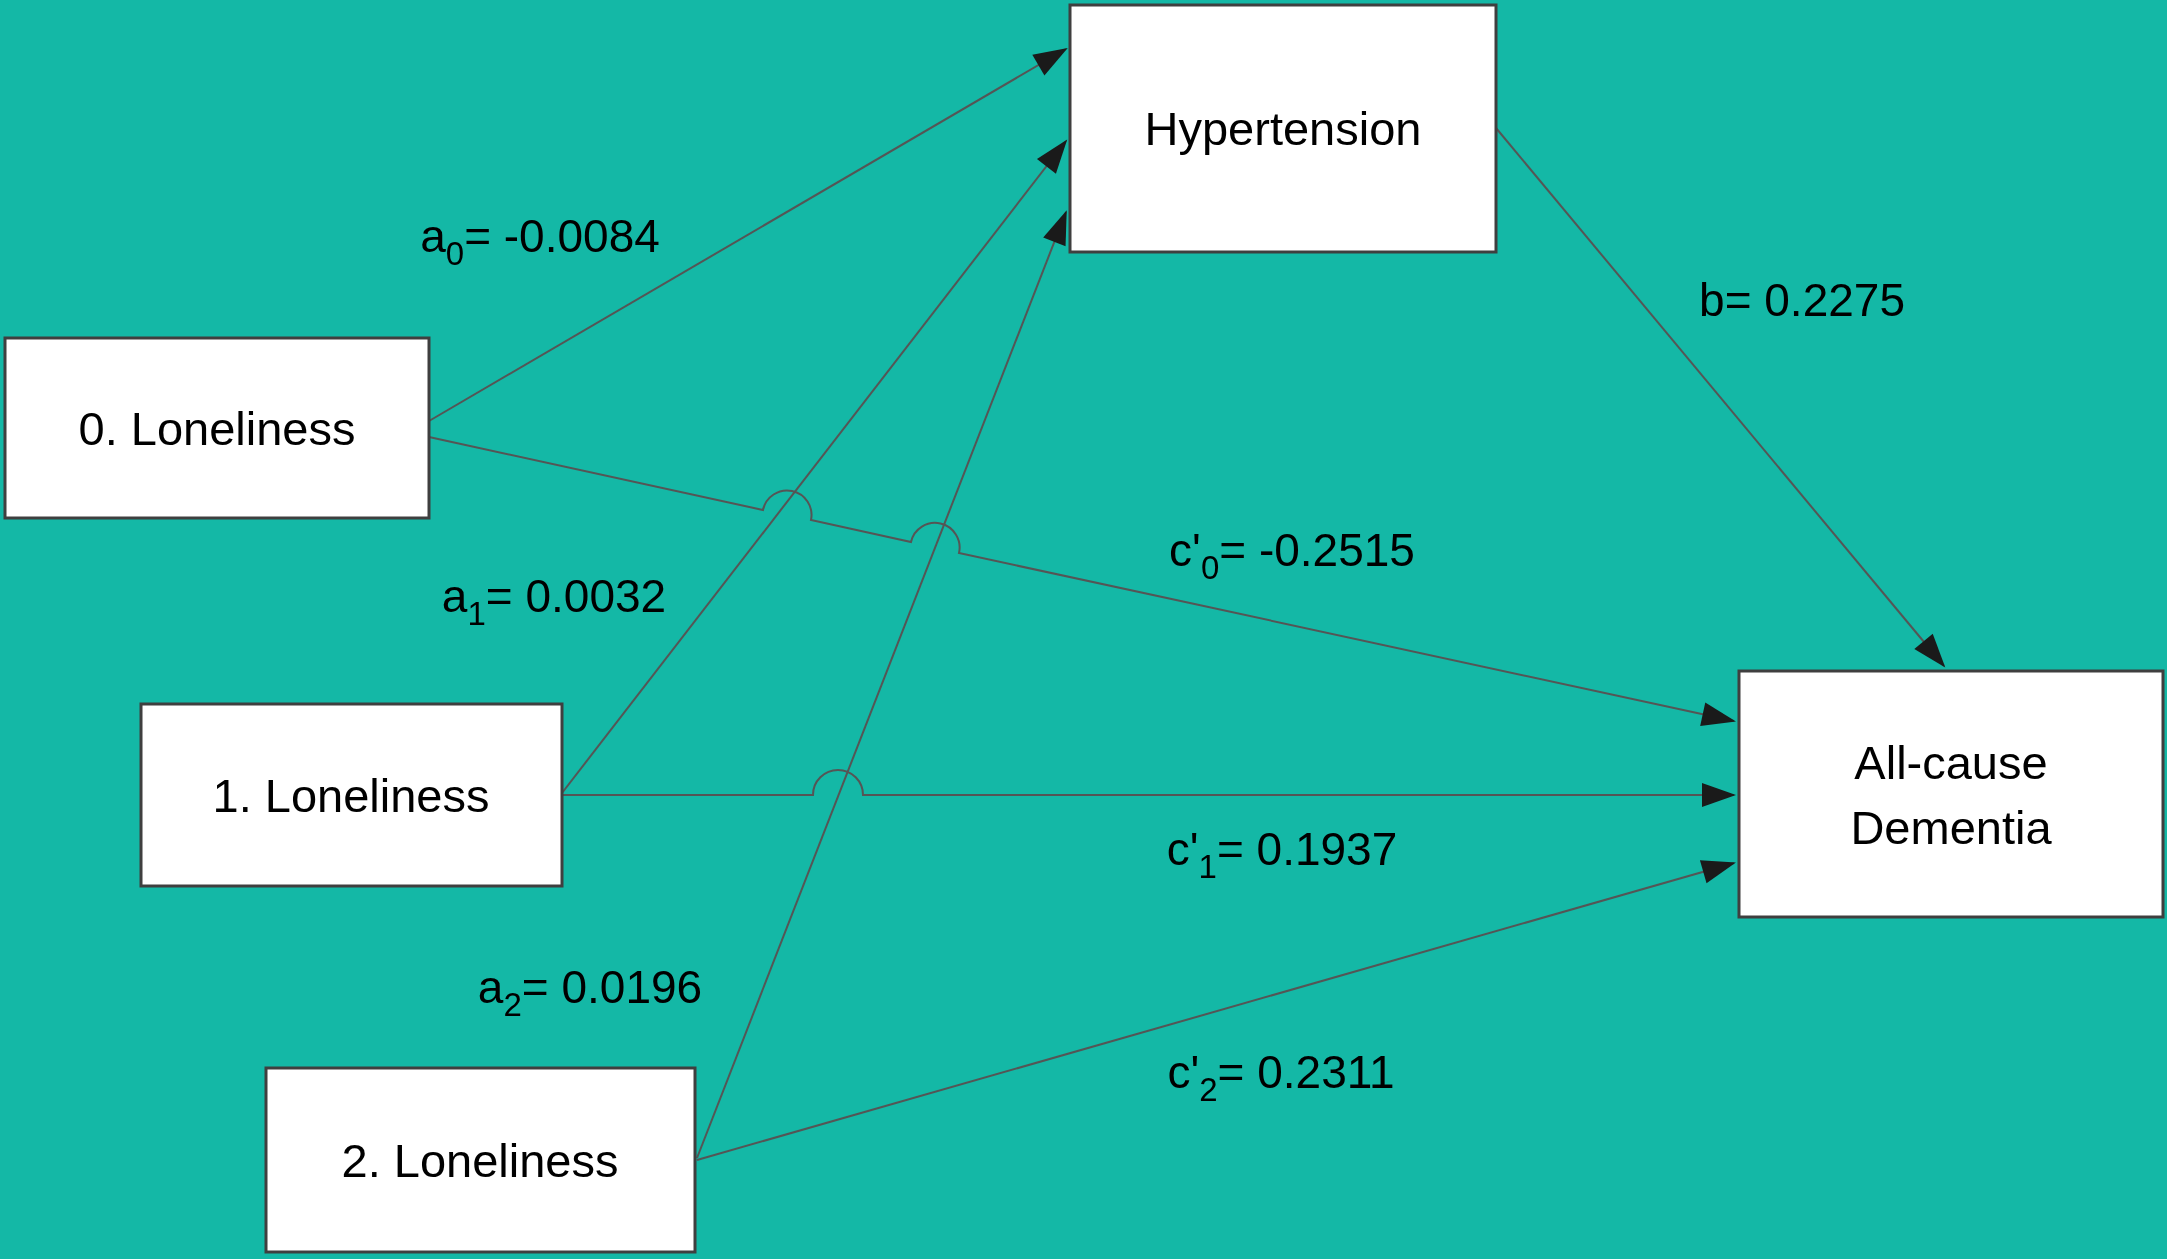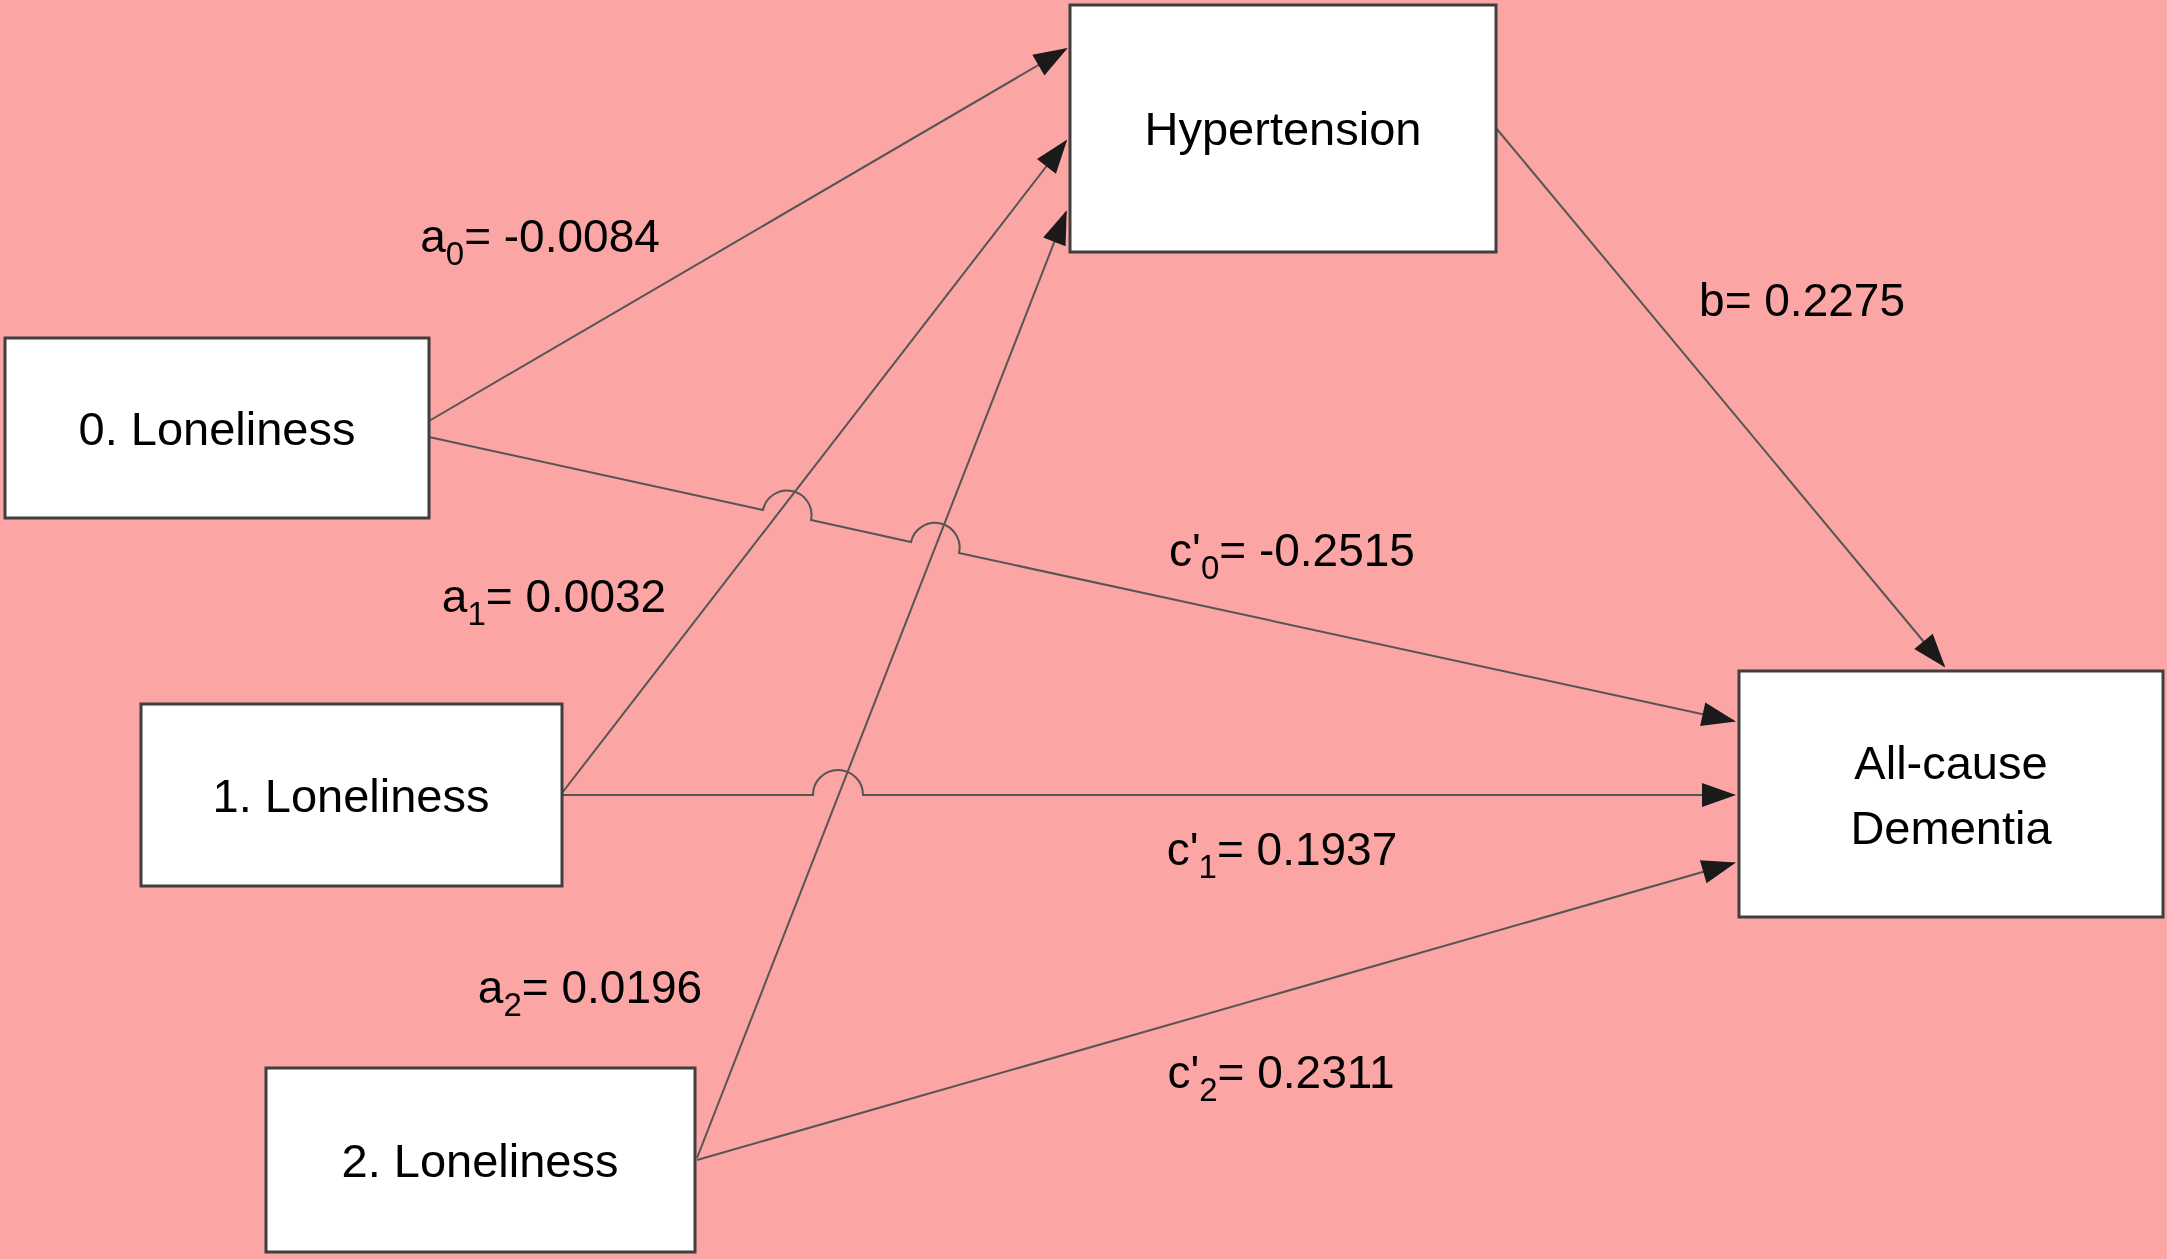--- a/index.html
+++ b/index.html
@@ -4,21 +4,21 @@
 <style>
   html, body {
     margin: 0;
     padding: 0;
     background: #ffffff;
   }
   .stage {
     position: relative;
     width: 2167px;
     height: 1259px;
-    background: #fca5a5;
+    background: #14b8a6;
     overflow: hidden;
   }
   svg {
     display: block;
     font-family: "Liberation Sans", sans-serif;
   }
   .node-box {
     fill: #ffffff;
     stroke: #3f3f3f;
     stroke-width: 3;

